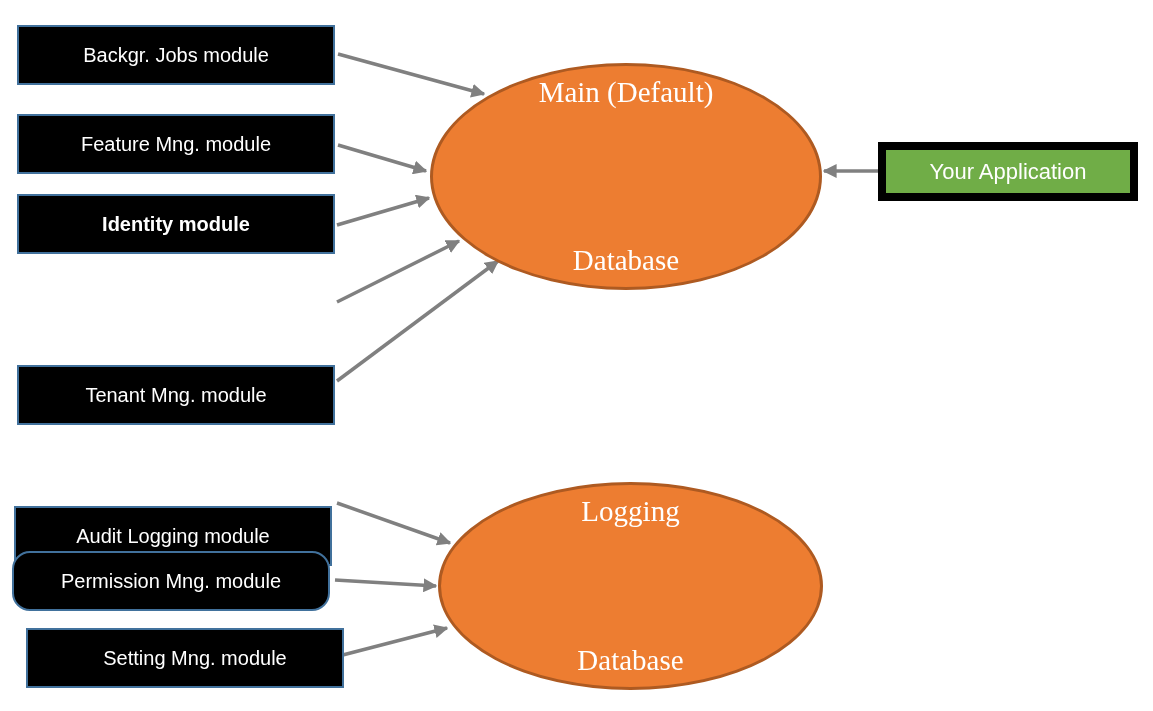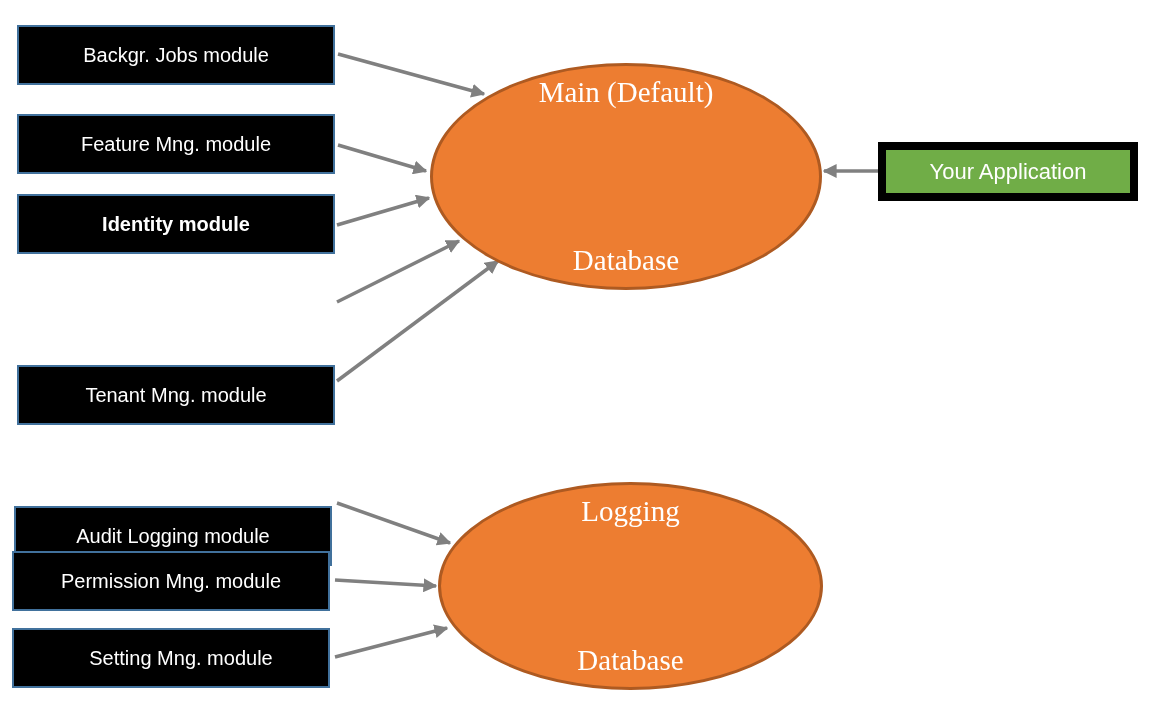--- a/index.html
+++ b/index.html
@@ -80,22 +80,22 @@
     font-size: 22px;
     white-space: nowrap;
   }
   
   #mod-backgr    { left: 17px; top: 25px;  }
   #mod-feature   { left: 17px; top: 114px; }
   #mod-identity  { left: 17px; top: 194px; font-weight: bold; }
   #mod-idserver  { left: 17px; top: 273px; }
   #mod-tenant    { left: 17px; top: 365px; }
   #mod-audit     { left: 14px; top: 473px; margin-top: 33px; }
-  #mod-permission{ left: 12px; top: 551px; }
-  #mod-setting   { left: 12px; top: 628px; padding-left: 20px; }
+  #mod-permission{ left: 12px; top: 551px; border-radius: 18px; }
+  #mod-setting   { left: 26px; top: 628px; padding-left: 20px; }
 </style>
 </head>
 <body>
 
 <div id="canvas">
 
   <svg id="arrow-layer" viewBox="0 0 1153 711" xmlns="http://www.w3.org/2000/svg">
     <defs>
       <marker id="arrowhead" viewBox="0 0 10 10" refX="9" refY="5" markerWidth="4" markerHeight="4" orient="auto-start-reverse">
         <path d="M0,0 L10,5 L0,10 z" fill="#808080"></path>

